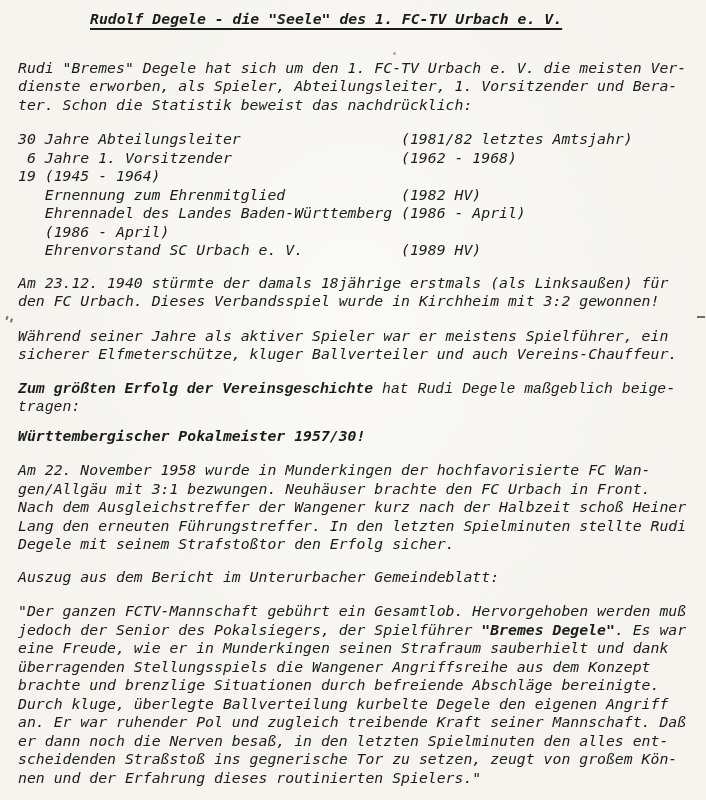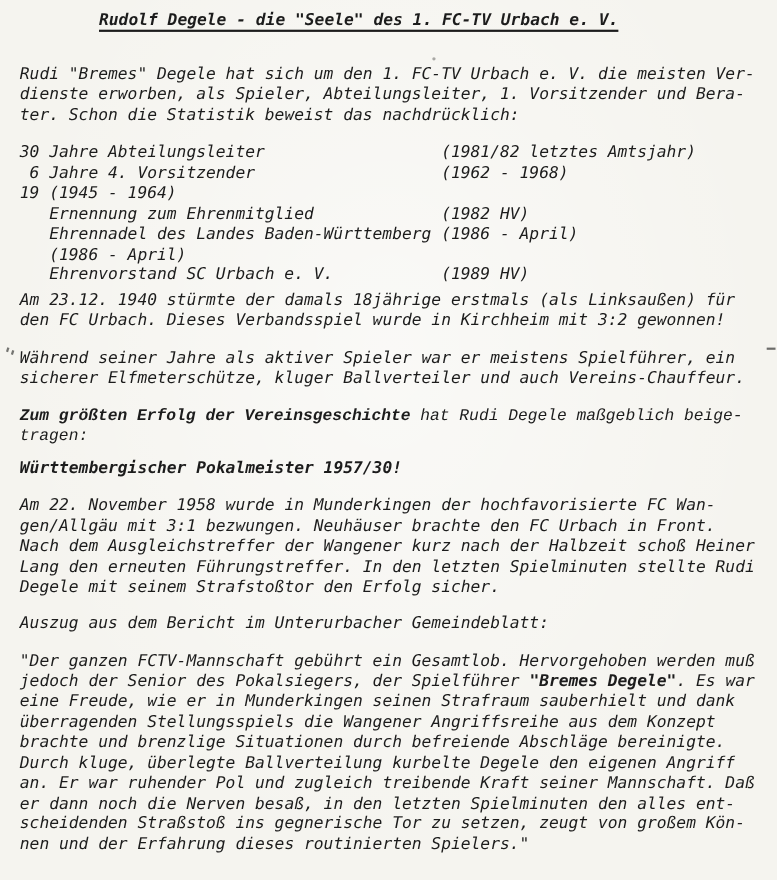--- a/index.html
+++ b/index.html
@@ -38,21 +38,21 @@
     text-underline-offset: 4px;
     text-decoration-thickness: 1.5px;
     padding-bottom: 2px;
   }
   .par {
     margin: 0 0 16px 0;
     white-space: pre;
   }
   .par.tight { margin-bottom: 10px; font-family: Liberation Mono, monospace; }
   .bold { font-weight: 700; }
-  .stats { margin: 0 0 4px 0; }
+  .stats { margin: 0 0 14px 0; }
   .stat-row { display: flex; white-space: pre; }
   .stat-qty {
     flex: 0 0 auto;
     width: 2ch;
     text-align: right;
     margin-right: 1ch;
   }
   .stat-label { flex: 0 0 auto; min-width: 40ch; }
   .stat-period { flex: 0 0 auto; }
   
@@ -86,21 +86,21 @@
 
   <div class="stats">
     <div class="stat-row">
       <span class="stat-qty">30</span>
       <span class="stat-label">Jahre Abteilungsleiter</span>
       <span class="stat-period">(1981/82 letztes Amtsjahr)</span>
     </div>
 
     <div class="stat-row">
       <span class="stat-qty">6</span>
-      <span class="stat-label">Jahre 4. Vorsitzender</span>
+      <span class="stat-label">Jahre 1. Vorsitzender</span>
       <span class="stat-period">(1962 - 1968)</span>
     </div>
 
     <div class="stat-row">
       <span class="stat-qty">19</span>
       <span class="stat-period">(1945 - 1964)</span>
     </div>
 
     <div class="stat-row">
       <span class="stat-qty"></span>

